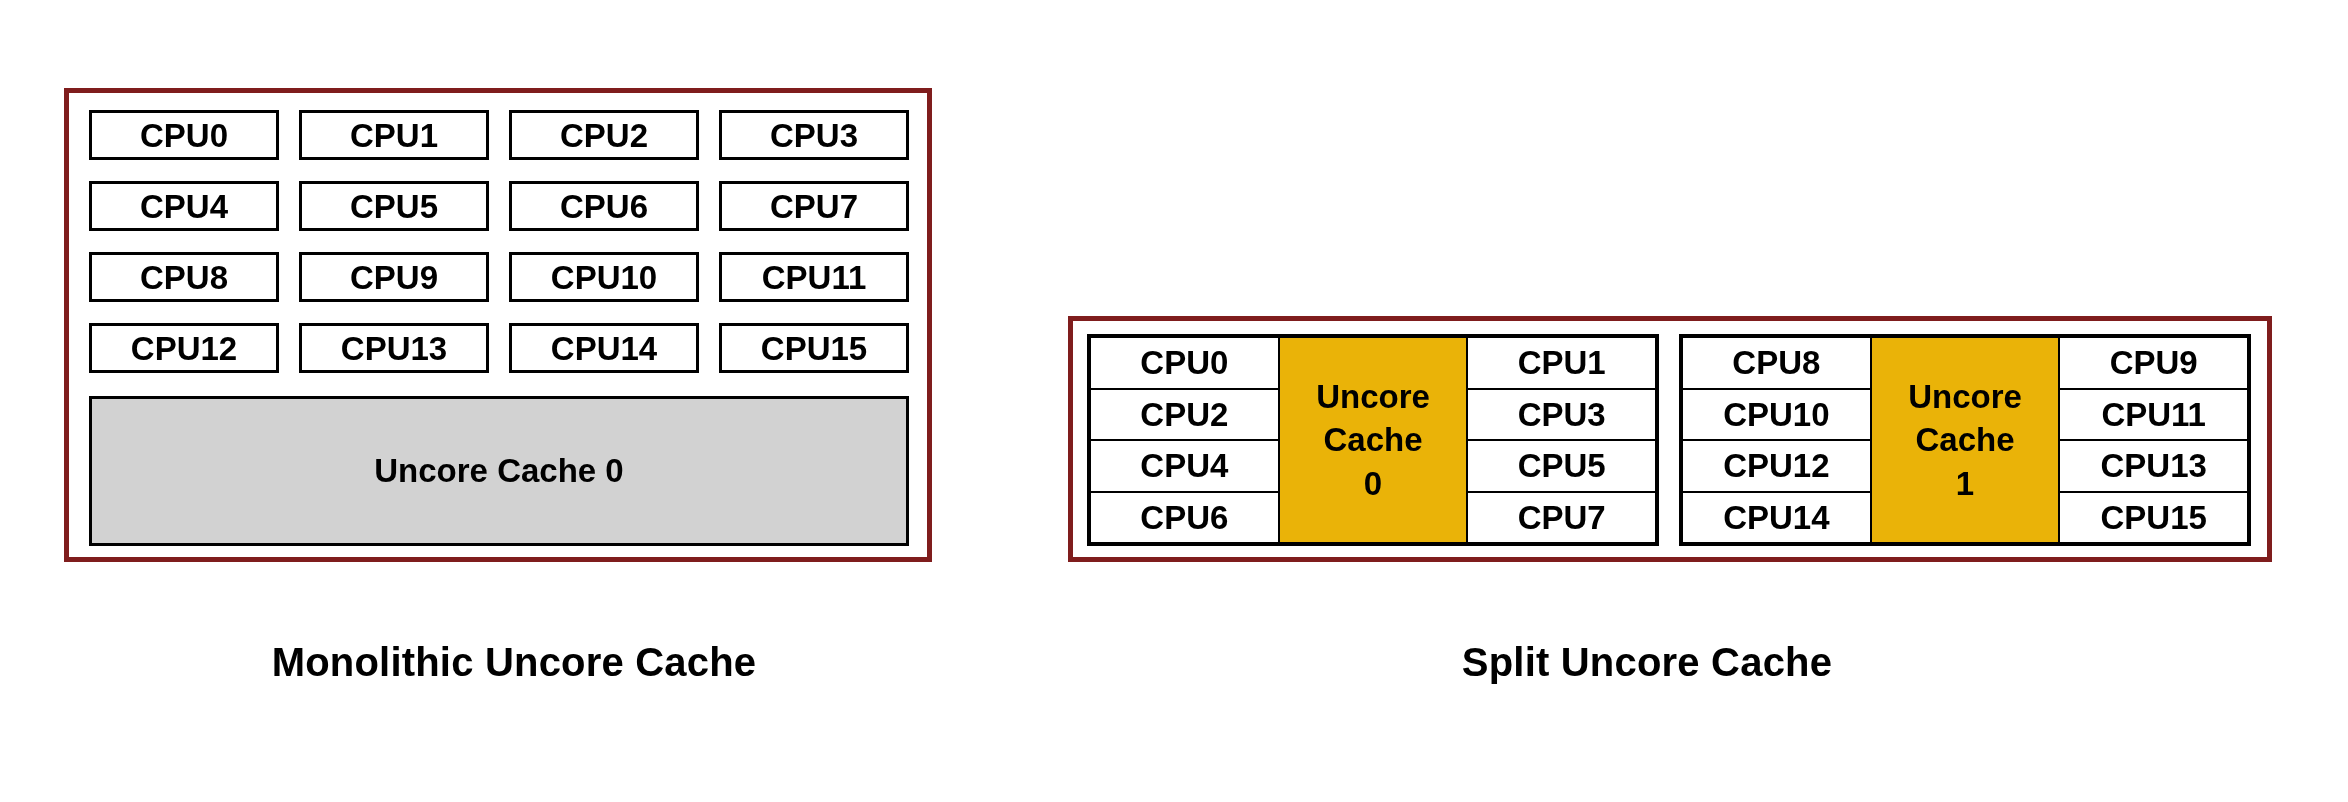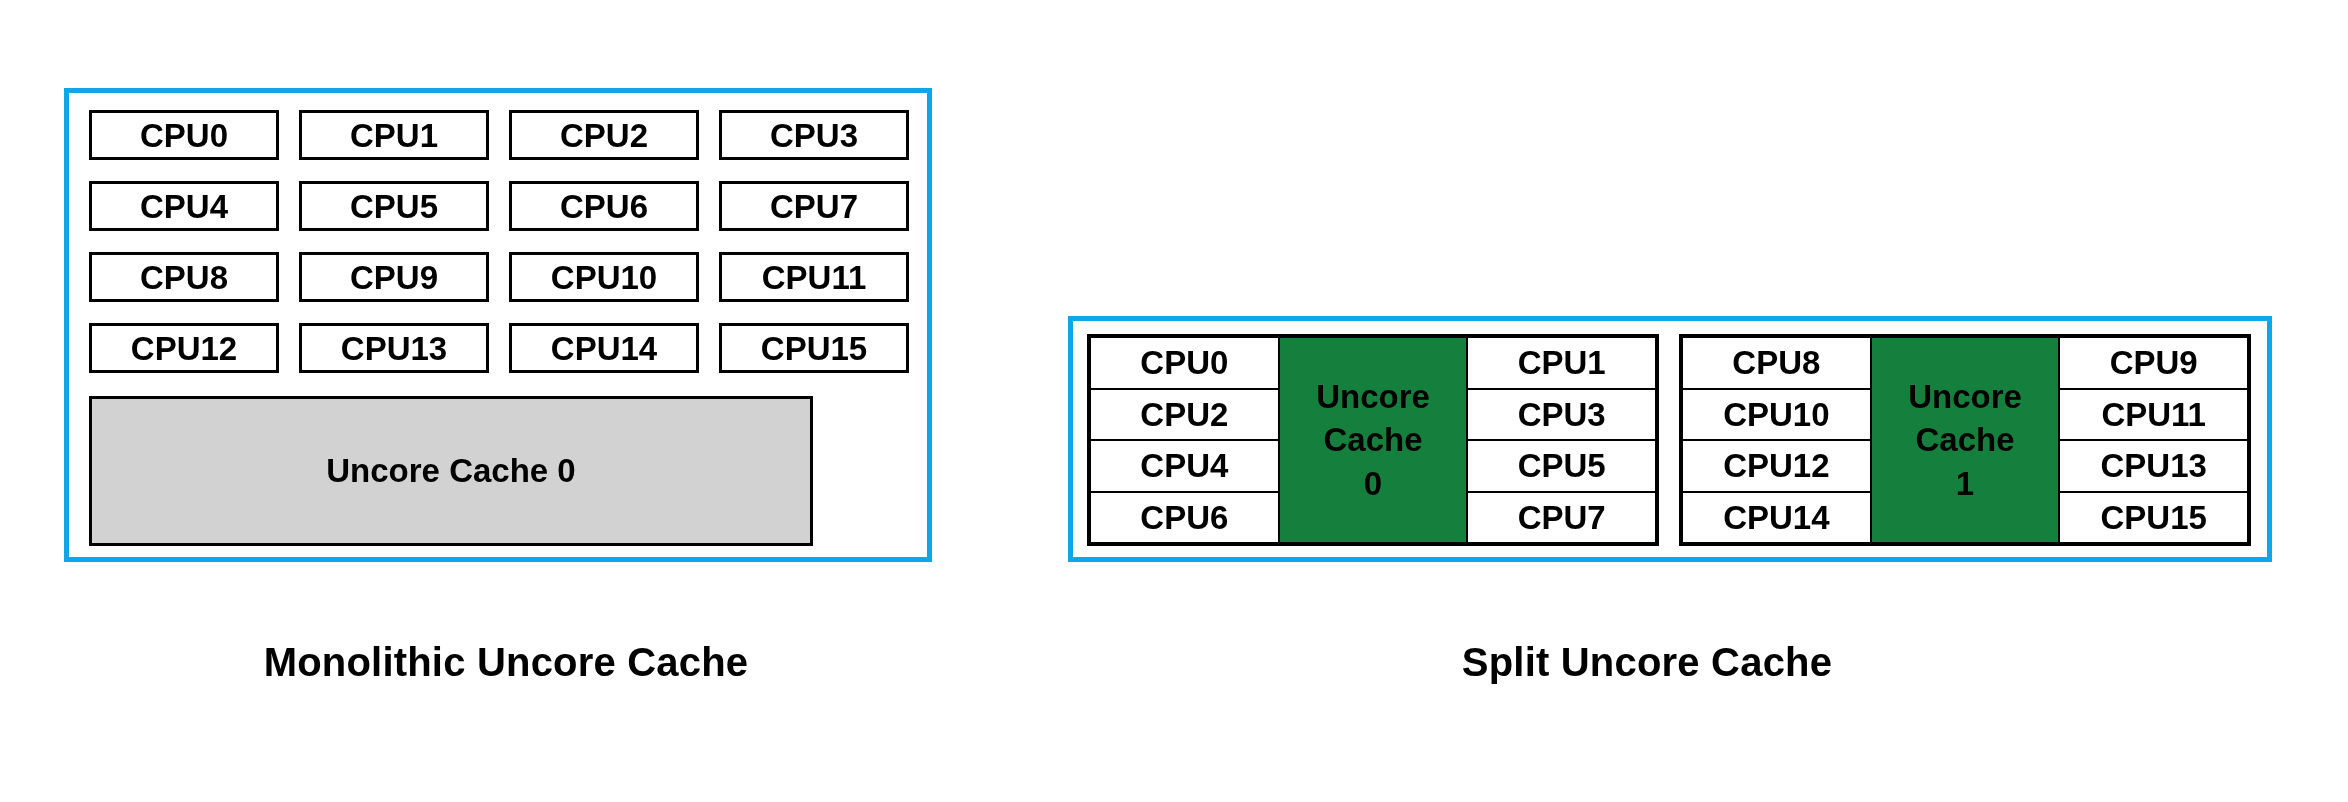--- a/index.html
+++ b/index.html
@@ -17,21 +17,21 @@
 
   
   .stage {
     position: absolute;
     inset: 0;
   }
 
   .panel {
     position: absolute;
     box-sizing: border-box;
-    border: 5px solid #0ea5e9;
+    border: 5px solid #7f1d1d;
     background: #ffffff;
   }
 
   .caption {
     position: absolute;
     text-align: center;
     font-size: 40px;
     font-weight: bold;
     color: #000000;
     letter-spacing: 0.2px;
@@ -68,35 +68,35 @@
     font-size: 33px;
     font-weight: bold;
     color: #000000;
     line-height: 1;
   }
 
   .uncore-wide {
     position: absolute;
     left: 20px;
     top: 303px;
-    width: 724px;
+    width: 820px;
     height: 150px;
     box-sizing: border-box;
     border: 3px solid #000000;
     background: #d2d2d2;
     display: flex;
     align-items: center;
     justify-content: center;
     font-size: 33px;
     font-weight: bold;
     color: #000000;
   }
 
   #monolithic-caption {
-    left: 72px;
+    left: 80px;
     top: 640px;
     width: 868px;
   }
 
   
   #split-panel {
     left: 1068px;
     top: 316px;
     width: 1204px;
     height: 246px;
@@ -137,21 +137,21 @@
     color: #000000;
     line-height: 1;
   }
 
   .cluster .uncore-cell {
     grid-column: 2;
     grid-row: 1 / span 4;
     box-sizing: border-box;
     border: 2px solid #000000;
     margin: -1px;
-    background: #15803d;
+    background: #eab308;
     display: flex;
     flex-direction: column;
     align-items: center;
     justify-content: center;
     font-size: 33px;
     font-weight: bold;
     color: #000000;
     line-height: 1.32;
   }
 

